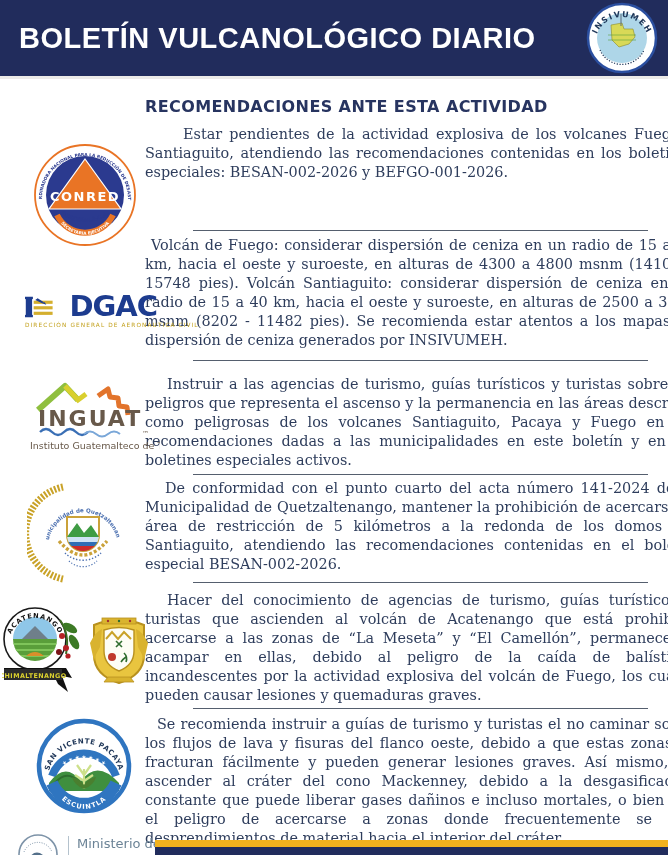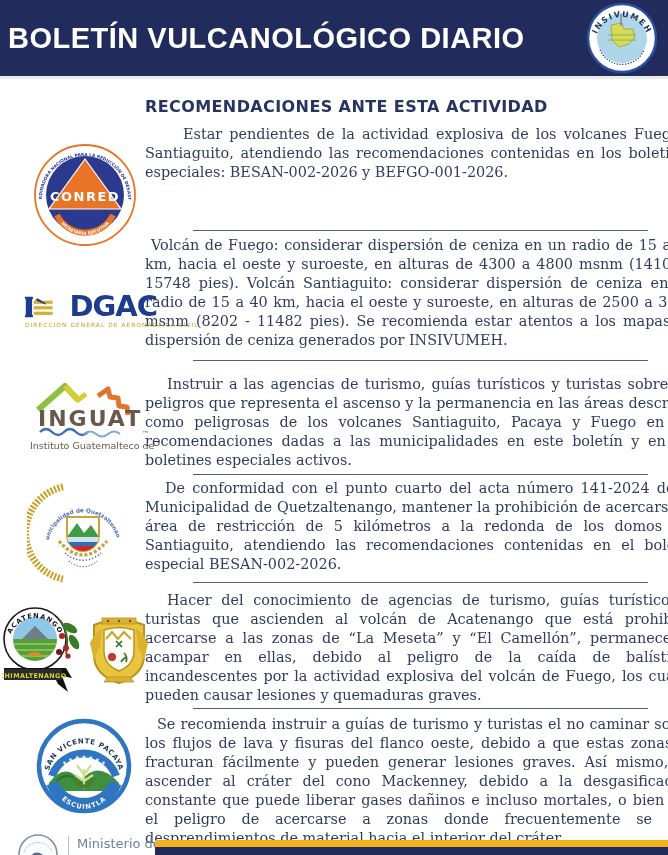--- a/index.html
+++ b/index.html
@@ -2,21 +2,21 @@
 <html><head>
 <meta charset="utf-8">
 <style>
   html,body{margin:0;padding:0;background:#ffffff;}
   .page{position:relative;width:668px;height:855px;overflow:hidden;background:#ffffff;
         font-family:"DejaVu Serif", serif;}
   
   .hdr{position:absolute;left:0;top:0;width:668px;height:76px;background:#212c5c;
        display:flex;align-items:center;}
   .hdr-title{color:#ffffff;font-family:"Liberation Sans", sans-serif;font-weight:700;
-       font-size:29px;letter-spacing:.5px;padding-left:8px;white-space:nowrap;}
+       font-size:29px;letter-spacing:.5px;padding-left:19px;white-space:nowrap;}
   .hdr-logo{position:absolute;left:586px;top:2px;width:72px;height:72px;}
   .hdr-edge{position:absolute;left:0;top:76px;width:668px;height:3px;background:#eceae7;}
   
   .maincol{position:absolute;left:145px;top:97px;width:550px;}
   .sec-heading{font-family:"DejaVu Sans", sans-serif;font-weight:700;font-size:16px;
        letter-spacing:.4px;color:#273460;line-height:19px;margin:0 0 9px 0;}
   .para{font-size:14.4px;line-height:19px;color:#2e3d5c;text-align:justify;margin:0;}
   .p1{text-indent:38px;} .p2{text-indent:6px;} .p3{text-indent:22px;}
   .p4{text-indent:20px;} .p5{text-indent:22px;} .p6{text-indent:12px;}
   .sep{width:455px;border-top:1.5px solid #555f6e;height:0;}

